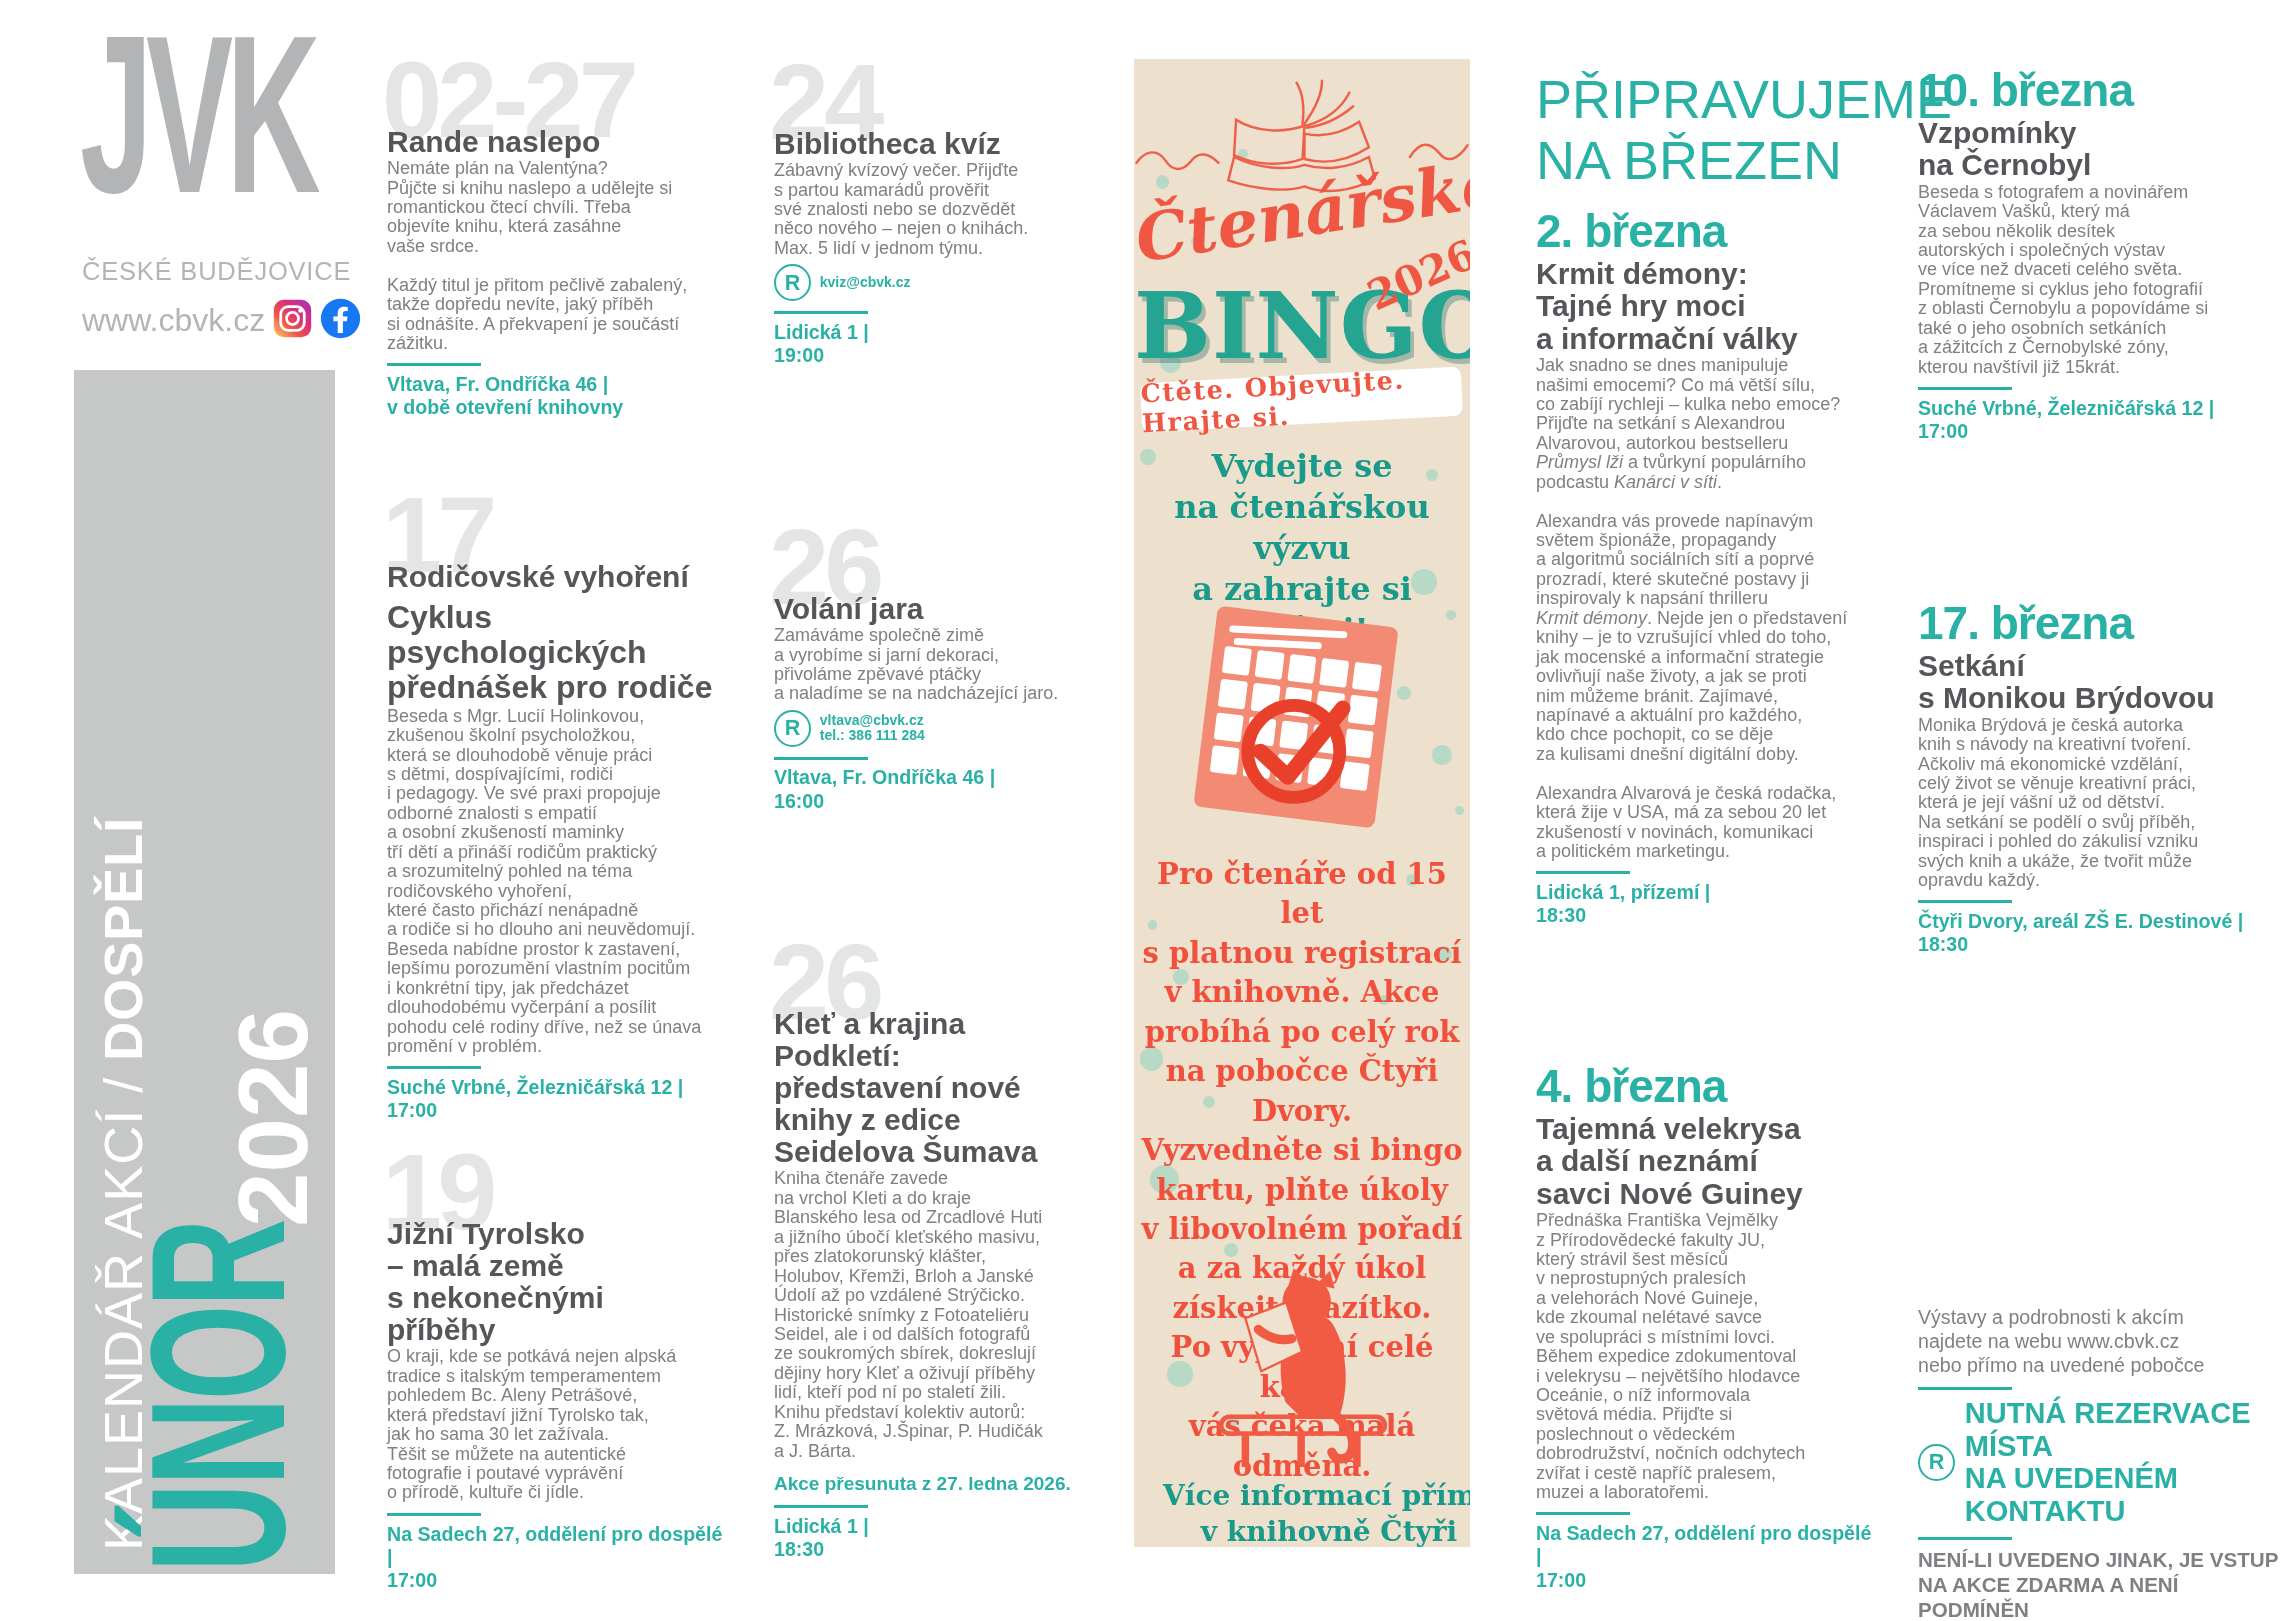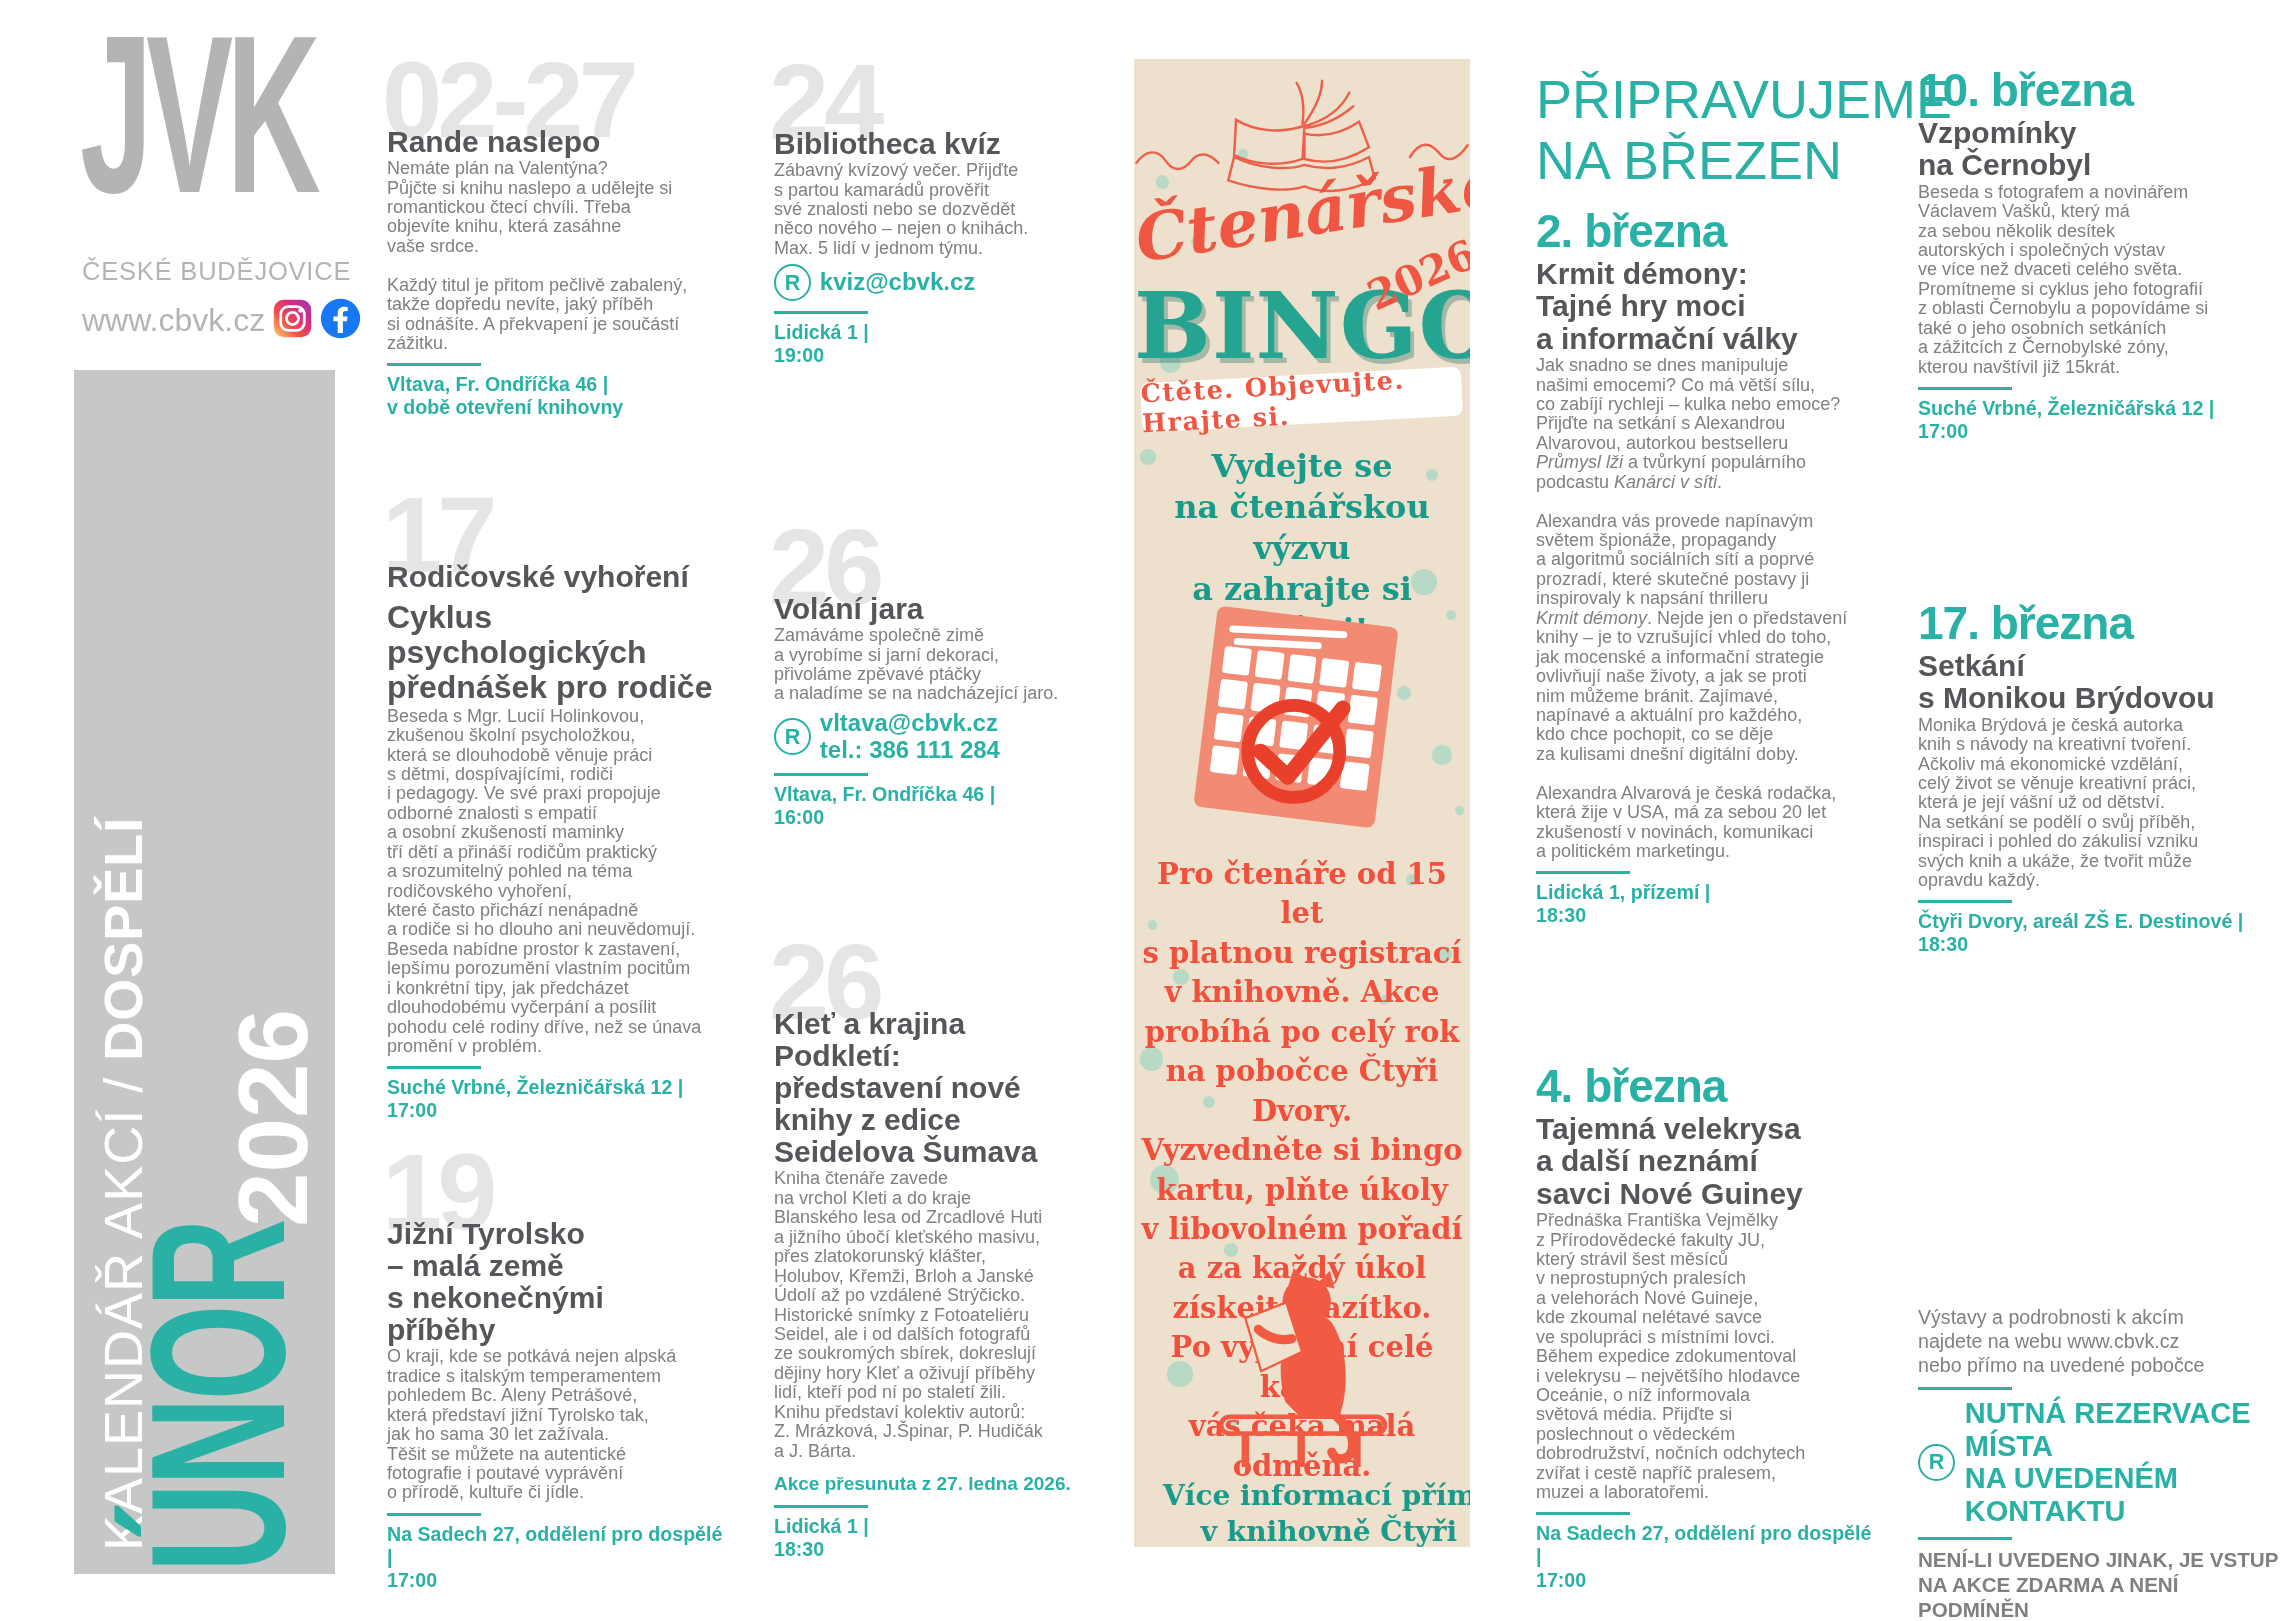--- a/index.html
+++ b/index.html
@@ -26,21 +26,21 @@
          line-height:1.07;white-space:pre-line;}
   .subtitle{font-size:32px;font-weight:bold;color:#55565a;line-height:1.1;white-space:pre-line;margin-top:7px;}
   .body{margin:1px 0 0;font-size:18px;color:#7f8083;line-height:1.08;white-space:pre-line;}
   .note{margin-top:12px;font-size:19px;font-weight:bold;color:#2ab1a5;white-space:pre-line;}
   .vrule{width:94px;border-top:3.9px solid #2ab1a5;margin:9.8px 0 6.9px;}
   .venue{font-size:19.6px;font-weight:bold;color:#2ab1a5;line-height:1.18;white-space:pre-line;}
   .resv{display:flex;align-items:center;gap:8.8px;margin-top:5.9px;}
   .ricon{flex:0 0 auto;width:33px;height:33px;border:2.9px solid #2ab1a5;border-radius:50%;
          display:flex;align-items:center;justify-content:center;color:#2ab1a5;font-weight:bold;font-size:21.6px;}
   .ricon::after{content:"R";}
-  .rtext{font-size:24px;font-weight:bold;color:#2ab1a5;line-height:1.12;white-space:pre-line;}
+  .rtext{font-size:14px;font-weight:bold;color:#2ab1a5;line-height:1.12;white-space:pre-line;}
   
   .mhead{position:absolute;font-size:54px;font-weight:normal;color:#2ab1a5;line-height:1.13;white-space:pre-line;}
   .mev .mdate{font-size:46px;font-weight:bold;color:#2ab1a5;line-height:1;letter-spacing:-1px;}
   .mev .mtitle{margin-top:3.9px;font-size:30px;font-weight:bold;color:#55565a;line-height:1.08;white-space:pre-line;}
   .it{font-style:italic;}
   
   .f-info{font-size:19.6px;color:#7f8083;line-height:1.22;white-space:pre-line;}
   .f-resv{display:flex;align-items:center;gap:9.8px;margin:2px 0;}
   .f-resv .rtext{font-size:29px;line-height:1.12;}
   .f-free{margin-top:5.9px;font-size:20.6px;font-weight:bold;color:#7f8083;line-height:1.22;white-space:pre-line;}

